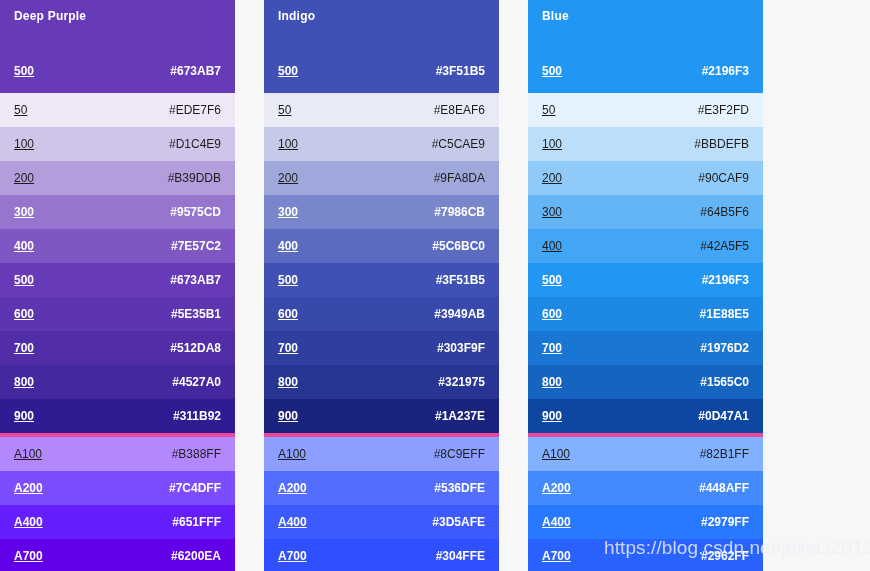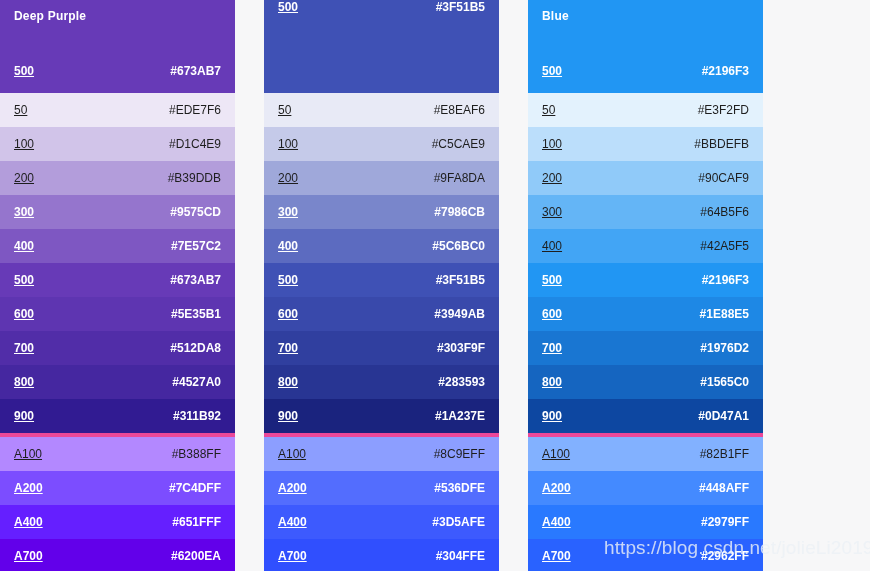--- a/index.html
+++ b/index.html
@@ -175,20 +175,21 @@
         </div>
         <div class="swatch-row on-dark" style="background: rgb(98, 0, 234);">
           <span class="swatch-name">A700</span>
           <span class="swatch-hex">#6200EA</span>
         </div>
       </div>
     </div>
     <div class="column-gap"></div>
     <div class="palette-column">
       <div class="column-header" style="background: rgb(63, 81, 181);">
+        <div class="column-title on-dark">Indigo</div>
         <div class="header-primary-row on-dark">
           <span class="swatch-name">500</span>
           <span class="swatch-hex">#3F51B5</span>
         </div>
       </div>
       <div class="shades">
         <div class="swatch-row on-light" style="background: rgb(232, 234, 246);">
           <span class="swatch-name">50</span>
           <span class="swatch-hex">#E8EAF6</span>
         </div>
@@ -215,21 +216,21 @@
         <div class="swatch-row on-dark" style="background: rgb(57, 73, 171);">
           <span class="swatch-name">600</span>
           <span class="swatch-hex">#3949AB</span>
         </div>
         <div class="swatch-row on-dark" style="background: rgb(48, 63, 159);">
           <span class="swatch-name">700</span>
           <span class="swatch-hex">#303F9F</span>
         </div>
         <div class="swatch-row on-dark" style="background: rgb(40, 53, 147);">
           <span class="swatch-name">800</span>
-          <span class="swatch-hex">#283593</span>
+          <span class="swatch-hex">#321975</span>
         </div>
         <div class="swatch-row on-dark" style="background: rgb(26, 35, 126);">
           <span class="swatch-name">900</span>
           <span class="swatch-hex">#1A237E</span>
         </div>
       </div>
       <div class="accents">
         <div class="swatch-row on-light" style="background: rgb(140, 158, 255);">
           <span class="swatch-name">A100</span>
           <span class="swatch-hex">#8C9EFF</span>

